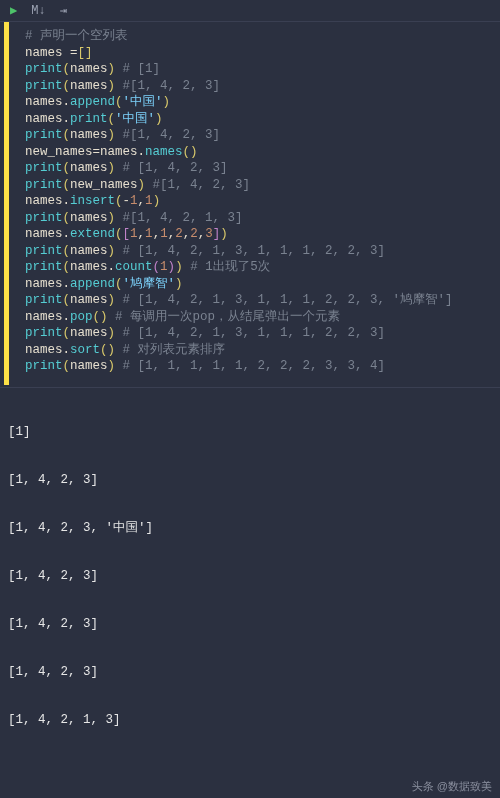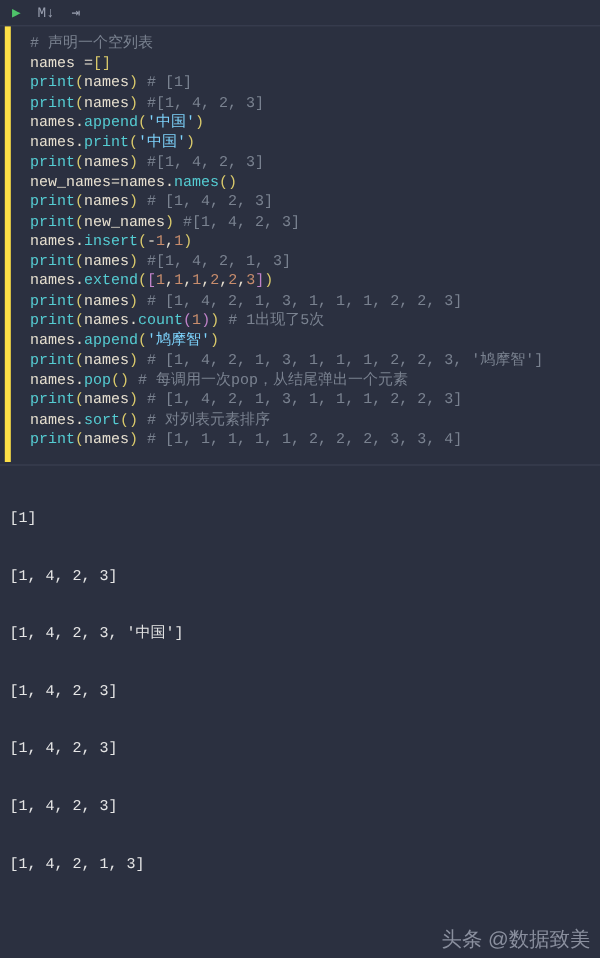--- a/index.html
+++ b/index.html
@@ -37,21 +37,21 @@
     font-size: 12.5px;
     white-space: pre;
     border-top: 1px solid #3a3f52;
     margin-top: 2px;
   }
   .watermark {
     position: absolute;
     right: 8px;
     bottom: 4px;
     color: #8a8f9e;
-    font-size: 17px;
+    font-size: 11px;
     font-family: sans-serif;
   }
   
   .c  { color: #7a8290; }  
   .v  { color: #e6dfcf; }  
   .op { color: #e6dfcf; }  
   .fn { color: #55cdd3; }  
   .n  { color: #c88d6d; }  
   .s  { color: #7dd3fc; }  
   .br { color: #d9c96b; }  

